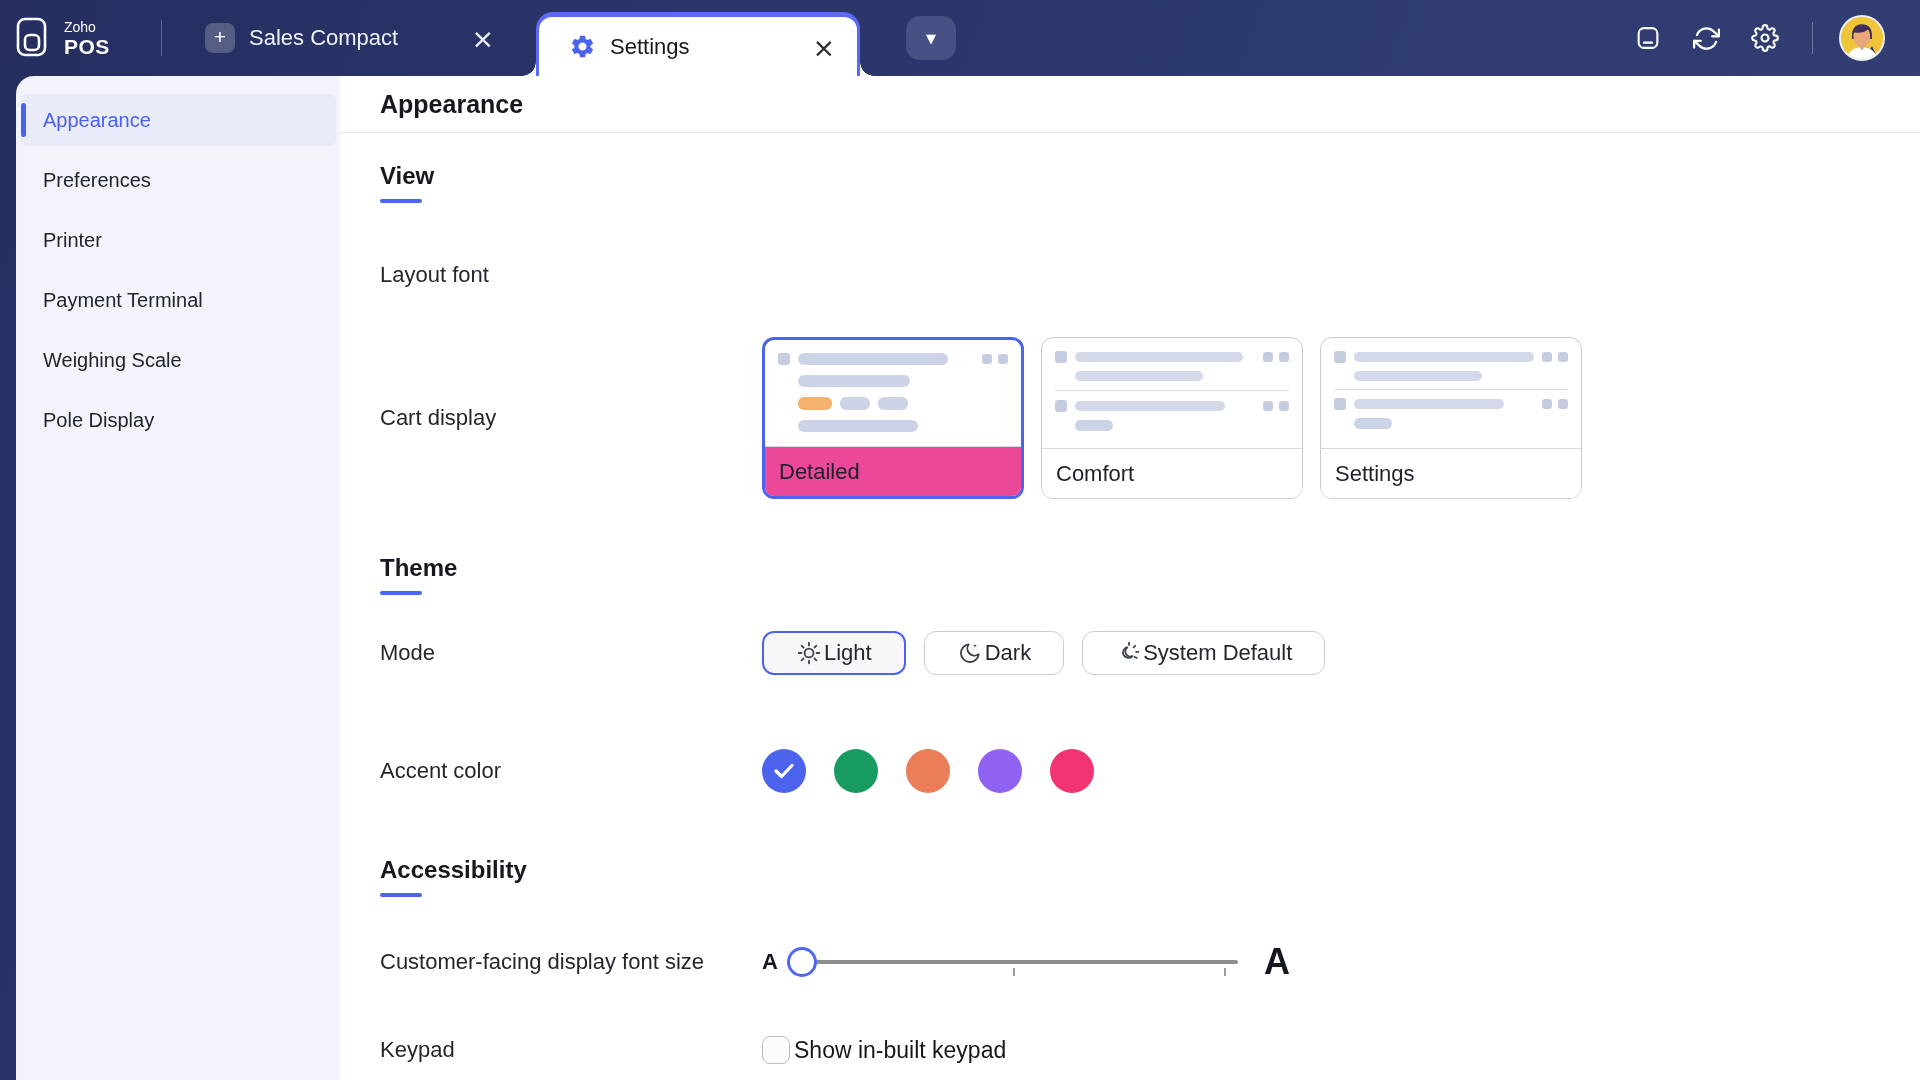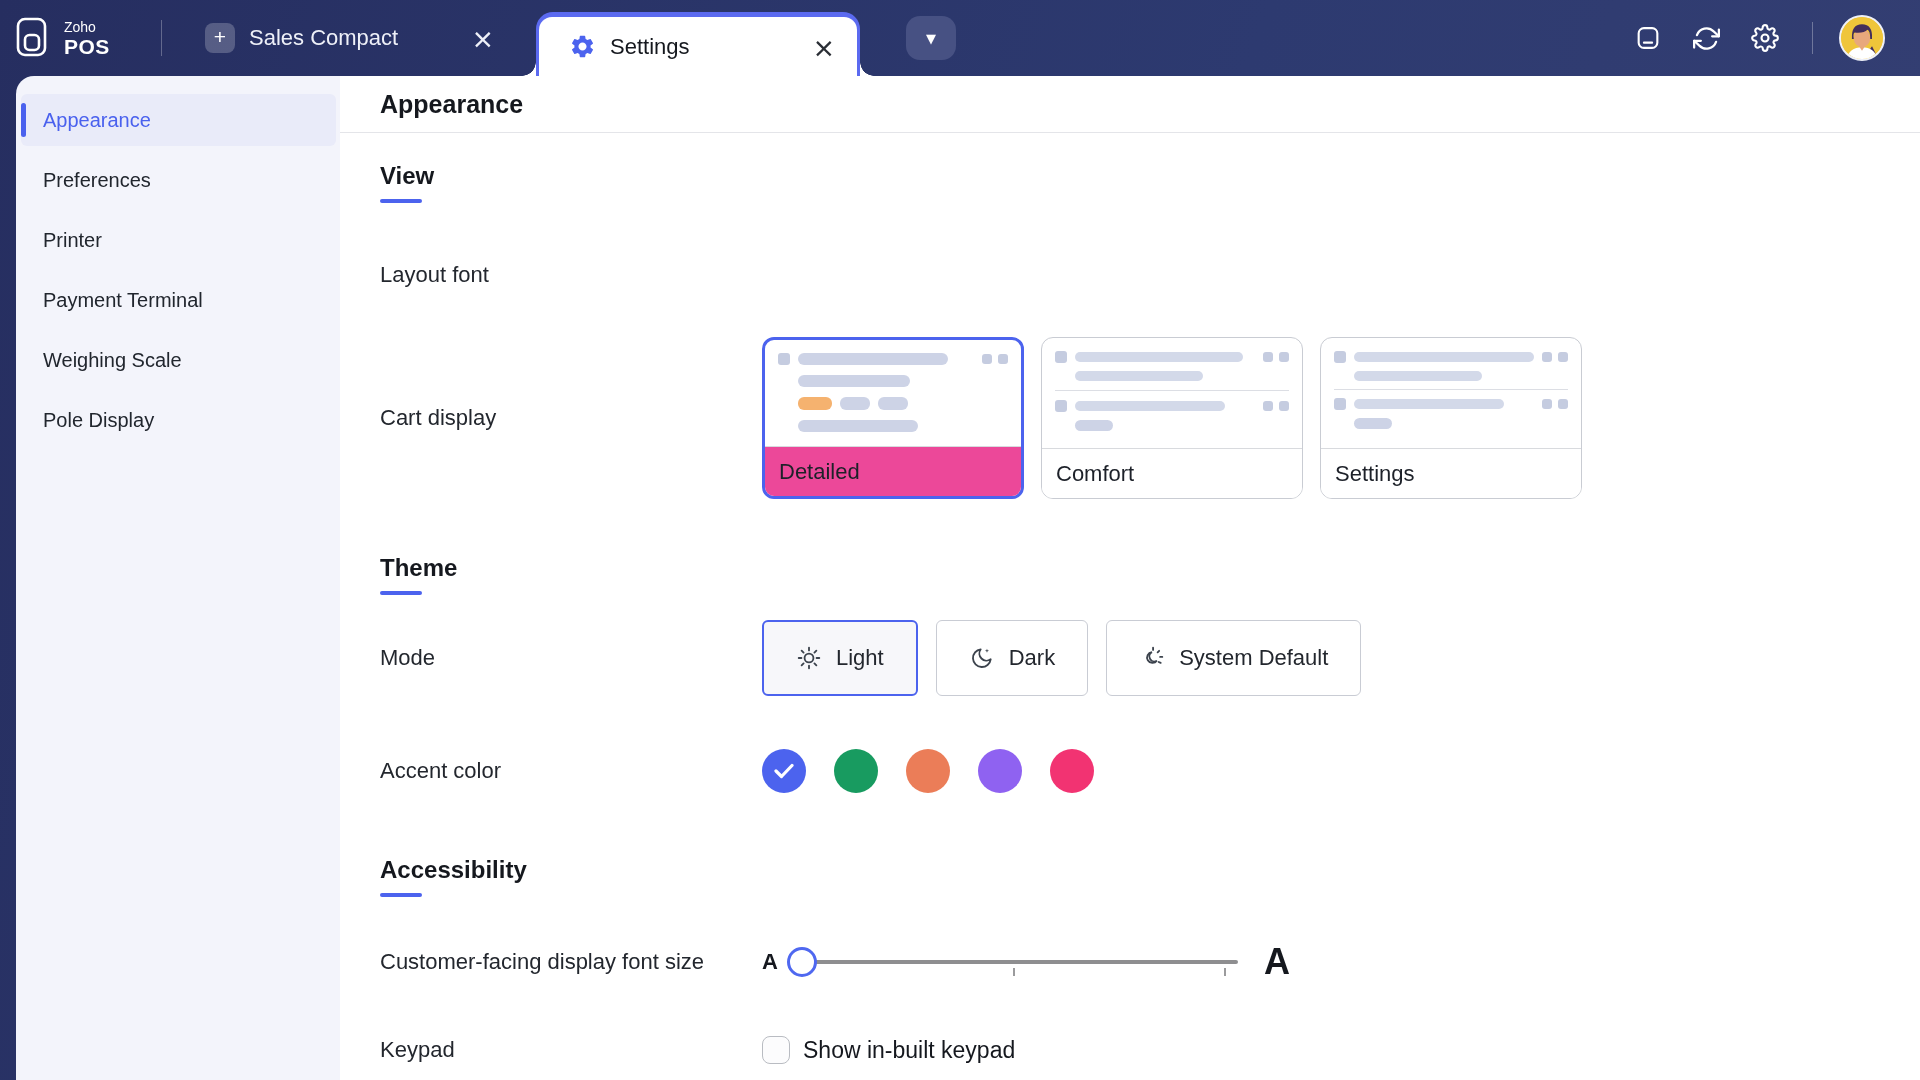--- a/index.html
+++ b/index.html
@@ -69,35 +69,35 @@
   .sk-bar.thin { height:10px; background:#d3d9e9; }
   .sk-pill { height:13px; border-radius:6px; background:#cdd3e6; }
   .sk-pill.orange { background:#f5b26f; }
   .sk-right { margin-left:auto; display:flex; gap:6px; }
   .sk-div { height:1px; background:#dcdee4; margin:9px 0; }
   .indent { margin-left:20px; }
   .card-footer { position:absolute; left:0; right:0; bottom:0; height:50px; border-top:1px solid #d8dade; display:flex; align-items:center; padding-left:14px; font-size:22px; color:#1d2129; background:#fff; }
   .card.selected .card-footer { background:#ec4899; }
 
   .mode-group { display:flex; gap:18px; }
-  .mode-btn { height:76px; border:1.5px solid #c9ccd4; border-radius:6px; background:#fff; display:flex; align-items:center; gap:14px; padding:0 32px; font-size:22px; color:#23272e; cursor:pointer; }
+  .mode-btn { height:44px; border:1.5px solid #c9ccd4; border-radius:12px; background:#fff; display:flex; align-items:center; gap:2px; padding:0 32px; font-size:22px; color:#23272e; cursor:pointer; }
   .mode-btn.selected { border:2.5px solid #4c63ee; background:#f7f7fa; }
 
   .swatches { display:flex; gap:28px; align-items:center; }
   .swatch { width:44px; height:44px; border-radius:50%; display:flex; align-items:center; justify-content:center; cursor:pointer; }
 
   .slider-wrap { display:flex; align-items:center; }
   .slider-a-min { font-size:22px; font-weight:700; color:#15181e; margin-right:24px; }
   .slider-a-max { font-size:36px; font-weight:700; color:#15181e; margin-left:26px; }
   .slider-track-box { position:relative; width:436px; height:34px; }
   .slider-track { position:absolute; left:0; right:0; top:15px; height:4px; border-radius:2px; background:#8e8e90; }
   .slider-tick { position:absolute; top:23px; width:2px; height:8px; background:#9b9b9d; }
   .slider-handle { position:absolute; left:-15px; top:2px; width:30px; height:30px; border-radius:50%; background:#fff; border:3.5px solid #4f68f0; cursor:pointer; }
 
-  .keypad-ctrl { display:flex; align-items:center; gap:13px; }
+  .keypad-ctrl { display:flex; align-items:center; gap:4px; }
   .checkbox { width:28px; height:28px; border:1.5px solid #b9bcc2; border-radius:8px; background:#fcfcfd; cursor:pointer; }
   .checkbox-label { font-size:23px; color:#15181e; }
 </style>
 </head>
 <body>
 
 <div class="topbar">
 
   <div class="logo">
     <svg width="40" height="46" viewBox="0 0 40 46">

